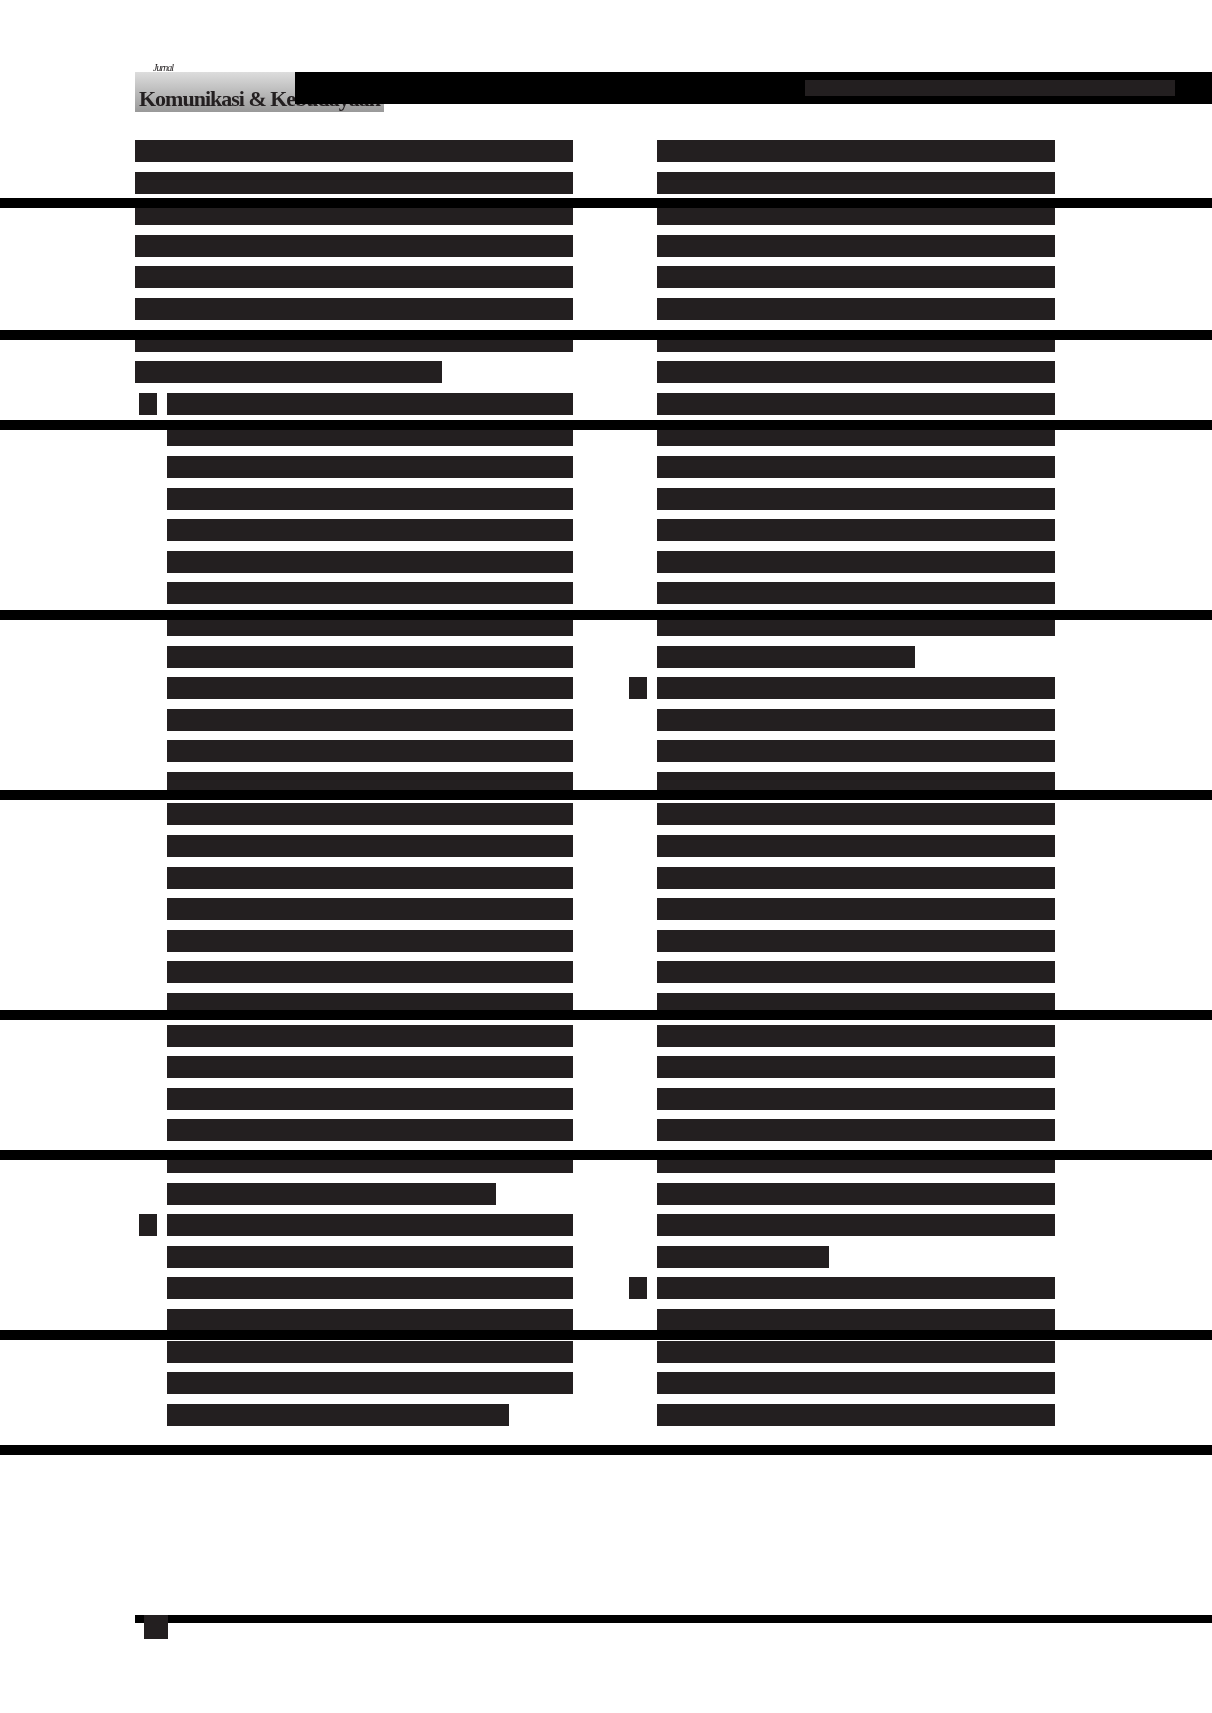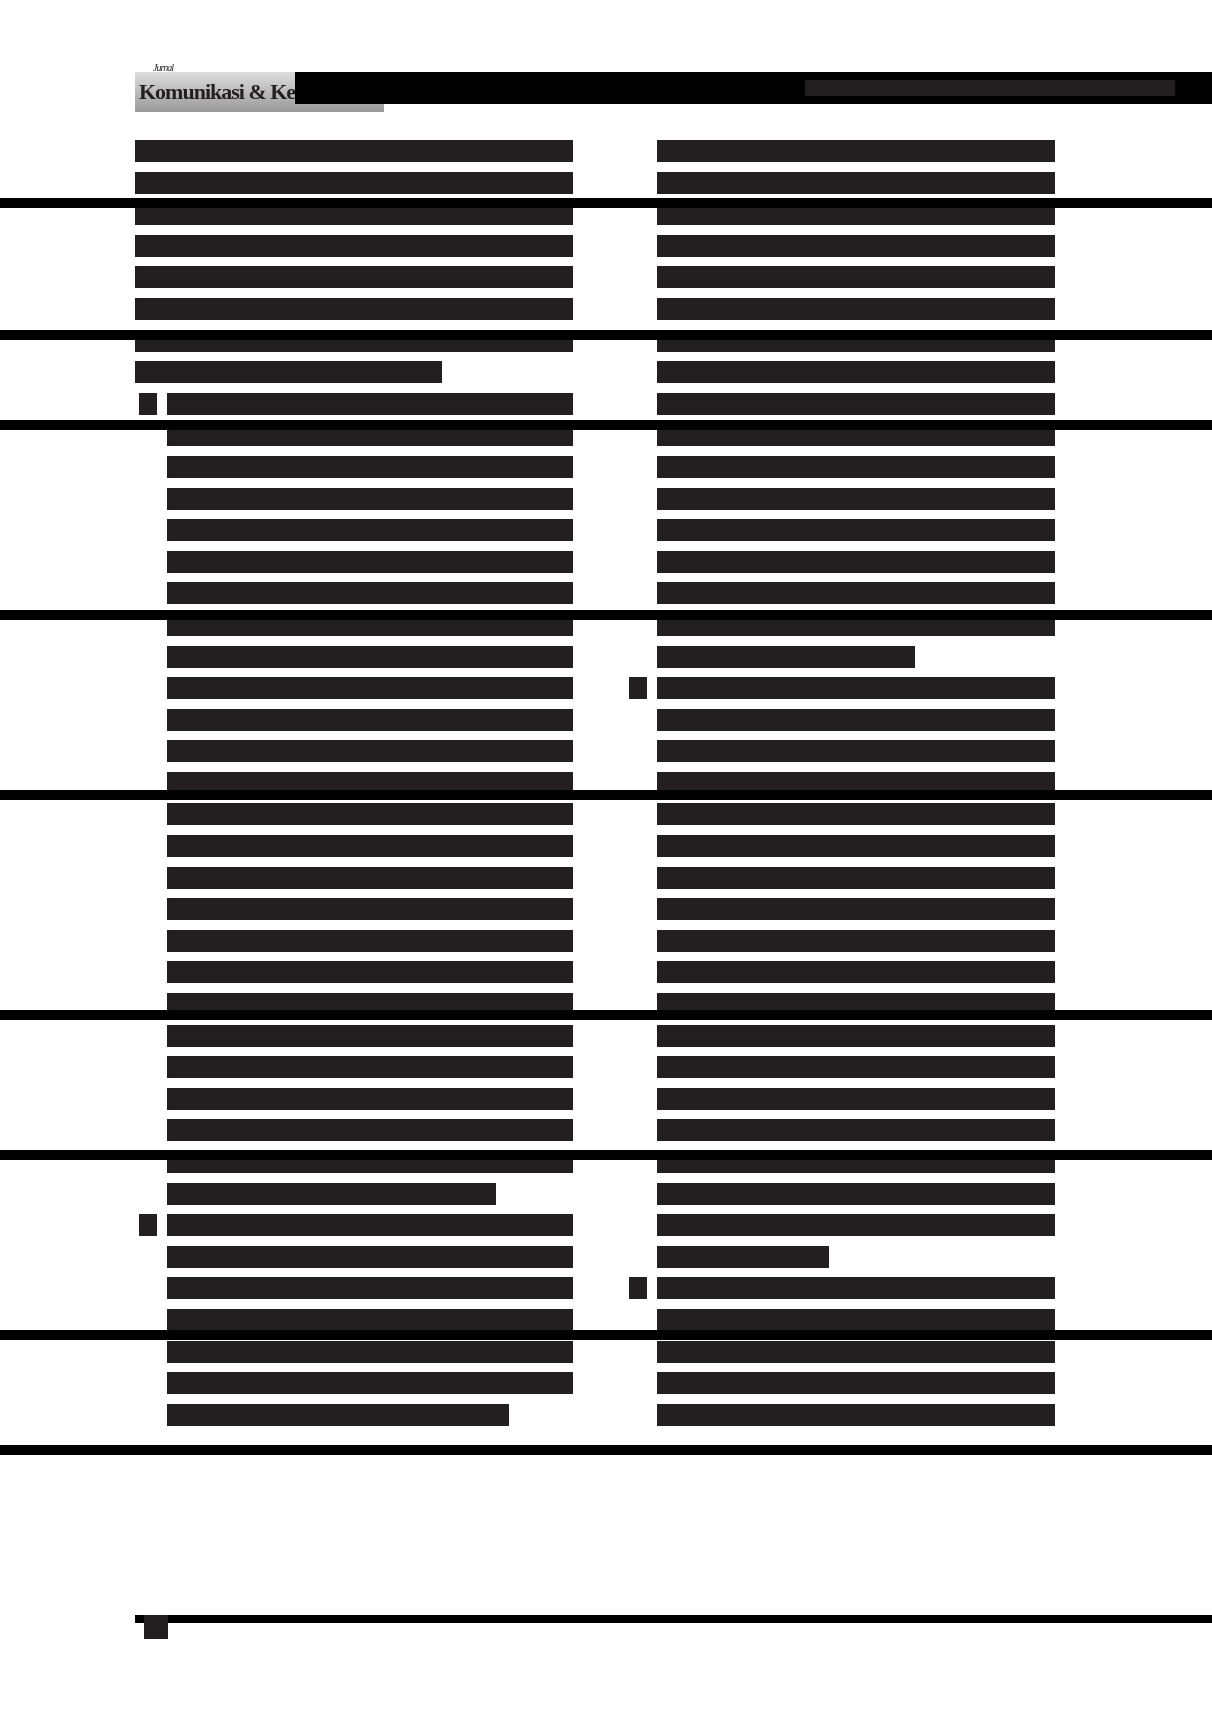--- a/index.html
+++ b/index.html
@@ -1,19 +1,19 @@
 <!DOCTYPE html>
 <html><head>
 <meta charset="utf-8">
 <style>
   html, body { margin:0; padding:0; background:#ffffff; }
   body { width:1212px; height:1713px; position:relative; overflow:hidden;
          font-family:"DejaVu Serif", serif; color:#231f20; }
   .header { position:absolute; left:135px; top:72px; width:920px; height:32px; }
-  .logo { position:absolute; left:0; top:0; height:40px; display:flex; align-items:center;
+  .logo { position:absolute; left:0; top:0; height:40px; display:flex; align-items:flex-end;
           font-family:"Liberation Serif", serif; font-size:22px; font-weight:bold; letter-spacing:-1px;
           color:#231f20; background:linear-gradient(#ddd,#999); padding:0 4px; }
   .logo small { position:absolute; top:-10px; left:18px; font-size:10px; font-weight:normal; font-style:italic; }
   .running-bar { position:absolute; left:160px; top:0; width:920px; height:32px; background:#000; }
   .running-title { position:absolute; right:40px; top:8px; height:16px; width:370px; background:#231f20; }
   .col { position:absolute; top:140px; }
   .col.left { left:135px; width:438px; }
   .col.right { left:625px; width:430px; }
   .line { height:22px; margin-bottom:9.6px; background:#231f20; position:relative; }
   .line.short { width:var(--w); }

